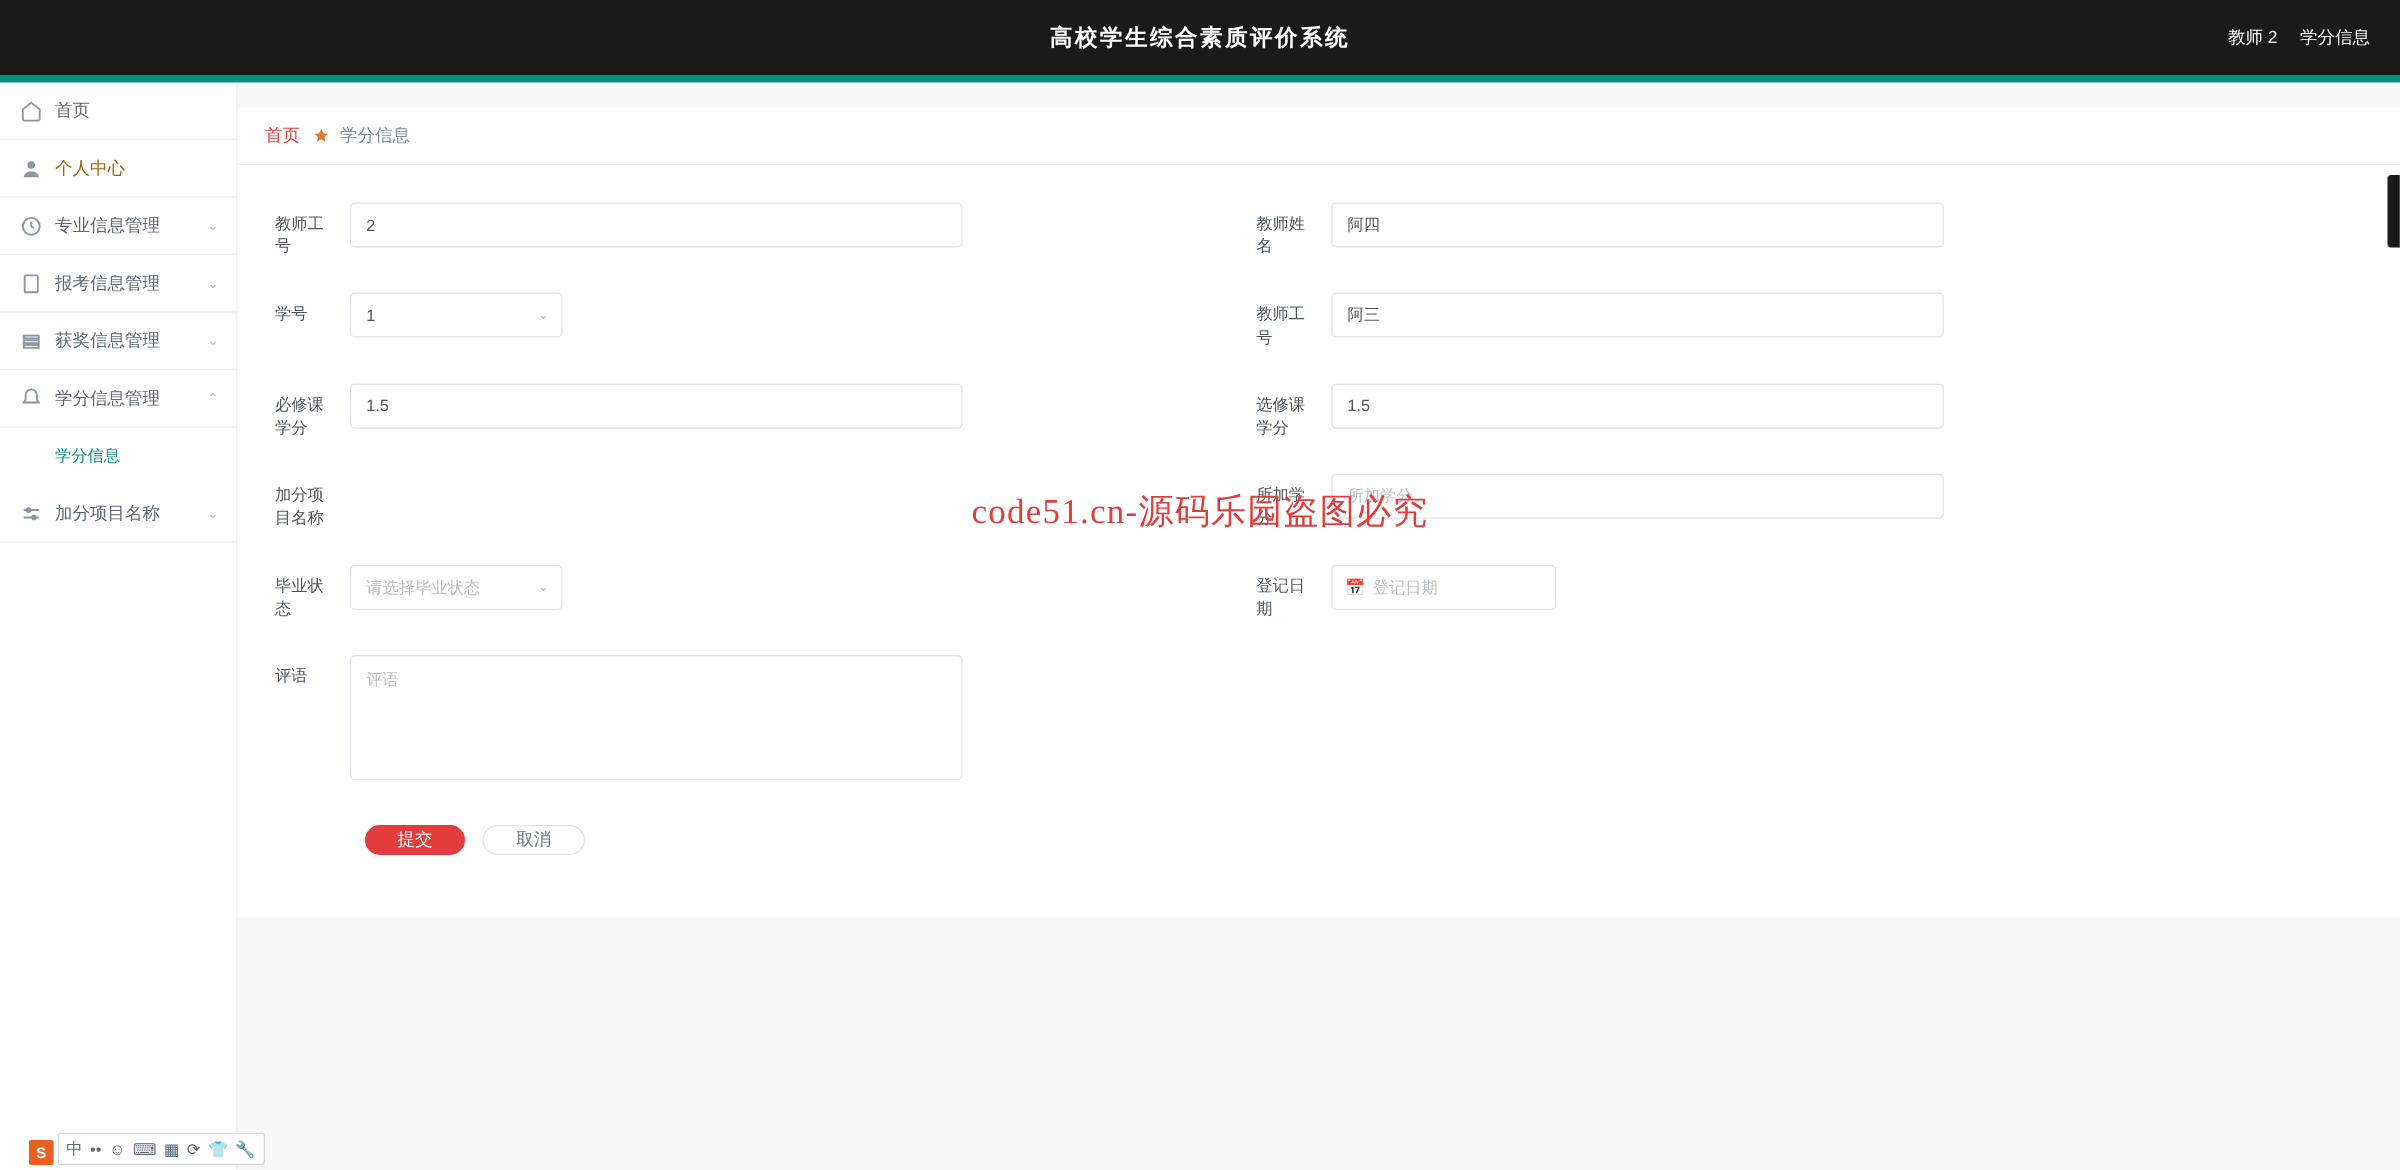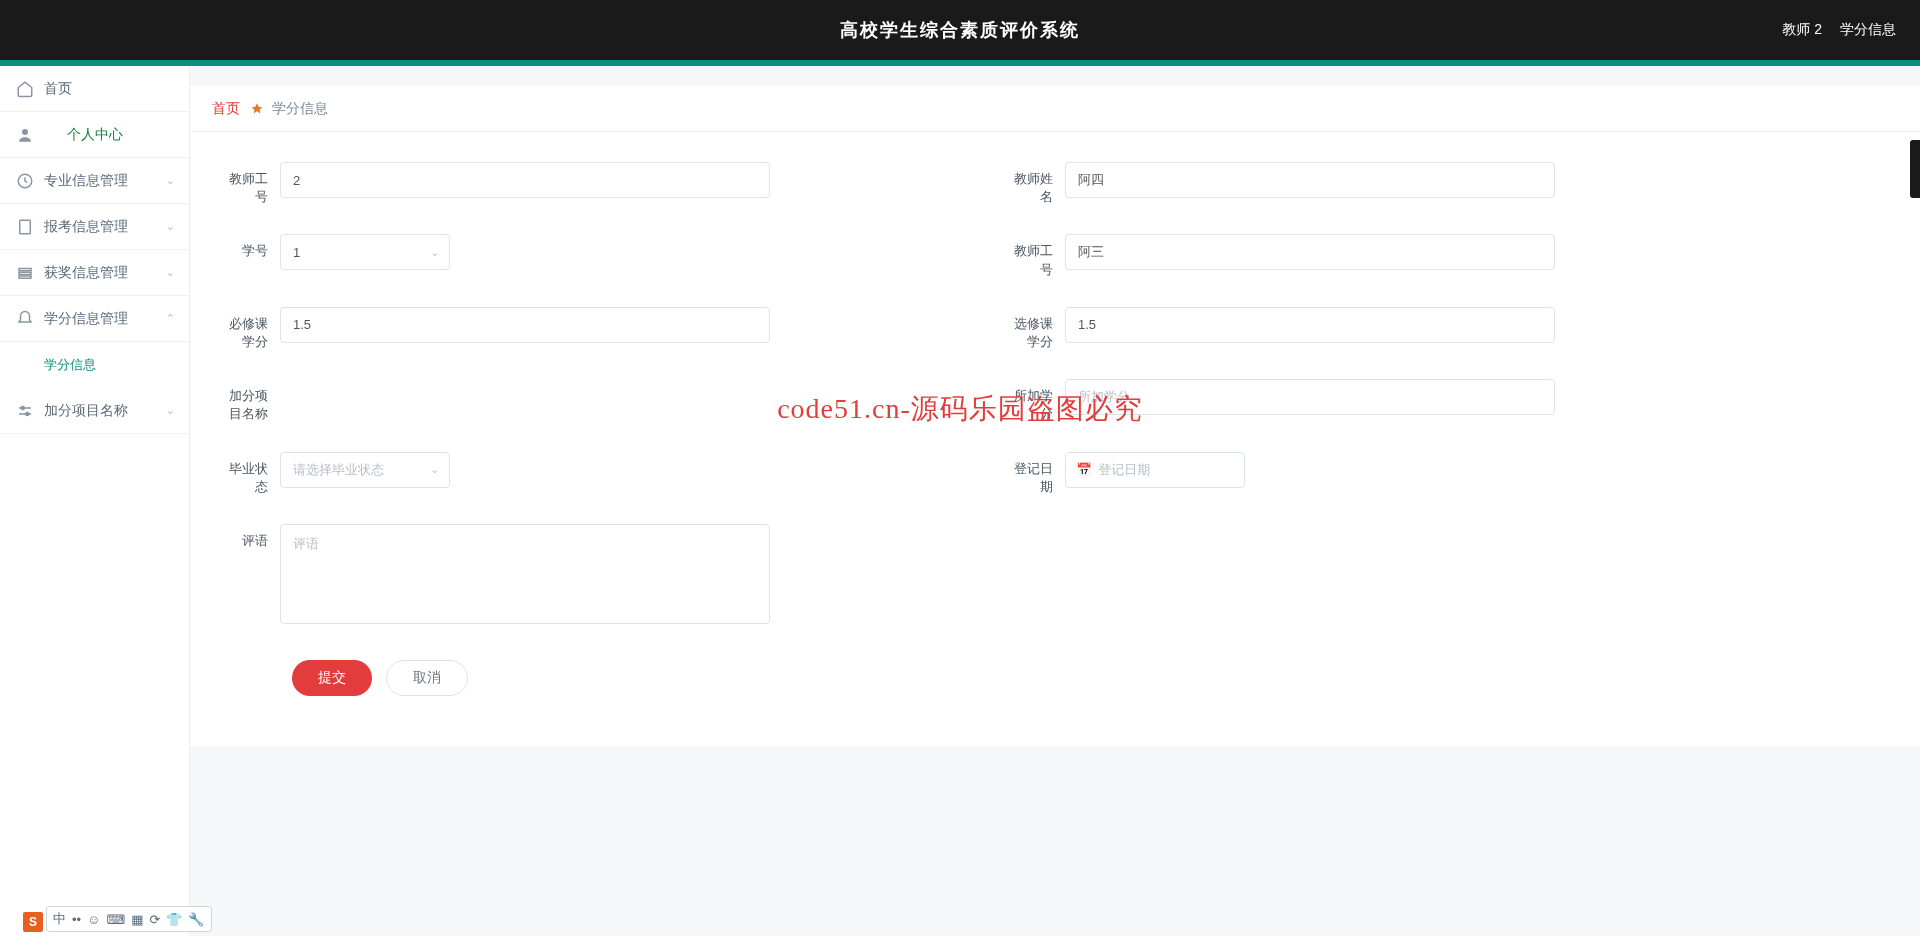--- a/index.html
+++ b/index.html
@@ -8,41 +8,41 @@
 .watermark-layer span { position: absolute; color: rgba(120,120,120,0.12); font-size: 26px; font-family: Arial, sans-serif; white-space: nowrap; }
 .header { position: relative; z-index: 2; height: 60px; background: #1a1a1a; color: #fff; display: flex; align-items: center; justify-content: center; }
 .header-title { font-size: 18px; font-weight: 600; letter-spacing: 2px; }
 .header-right { position: absolute; right: 24px; top: 0; height: 60px; display: flex; align-items: center; gap: 18px; font-size: 14px; }
 .header-right span { cursor: pointer; }
 .teal-bar { height: 6px; background: #0a8f80; position: relative; z-index: 2; }
 .layout { display: flex; position: relative; z-index: 1; }
 .sidebar { width: 190px; background: #fff; min-height: calc(100vh - 66px); border-right: 1px solid #eee; }
 .nav-item { display: flex; align-items: center; height: 46px; padding: 0 16px; color: #5a6a7a; font-size: 14px; border-bottom: 1px solid #f0f0f0; cursor: pointer; position: relative; }
 .nav-item .icon { width: 18px; height: 18px; margin-right: 10px; display: inline-flex; align-items: center; justify-content: center; color: #8a96a3; }
-.nav-item.active { color: #15803d; gap: 23px; }
+.nav-item.active { color: #a16207; }
 .nav-item.sub { padding-left: 44px; border-bottom: none; color: #0a8f80; font-size: 13px; }
 .nav-chevron { position: absolute; right: 14px; font-size: 11px; color: #b6bec7; }
 .main { flex: 1; padding: 20px 0 40px 0; }
 .breadcrumb-strip { background: #fff; margin: 0 0 0 0; height: 46px; display: flex; align-items: center; padding: 0 22px; border-bottom: 1px solid #eee; }
 .breadcrumb-strip .bc-home { color: #e23c3c; font-size: 14px; margin-right: 10px; }
 .breadcrumb-strip .bc-icon { color: #e27a2d; width: 14px; height: 14px; margin-right: 8px; display: inline-flex; }
 .breadcrumb-strip .bc-current { color: #7b8a99; font-size: 14px; }
 .form-panel { background: #fff; margin: 0; padding: 30px 30px 50px 30px; position: relative; }
 .form-grid { display: grid; grid-template-columns: 1fr 1fr; column-gap: 120px; row-gap: 28px; max-width: 1450px; }
 .form-row { display: flex; align-items: flex-start; }
 .form-row.full { grid-column: 1 / span 2; }
-.form-label { width: 60px; min-width: 60px; text-align: right; padding-right: 12px; padding-top: 8px; color: #4a5560; font-size: 13px; line-height: 1.4; }
+.form-label { width: 60px; min-width: 60px; padding-right: 12px; padding-top: 8px; color: #4a5560; font-size: 13px; line-height: 1.4; }
 .form-control { flex: 1; }
 .input-box, .select-box { width: 100%; max-width: 490px; height: 36px; border: 1px solid #dde3e8; border-radius: 4px; padding: 0 12px; font-size: 13px; color: #555; background: #fff; display: flex; align-items: center; position: relative; }
 .input-box .placeholder, .select-box .placeholder { color: #b8bec6; }
 .select-box .chev { position: absolute; right: 10px; color: #b8bec6; font-size: 10px; }
 .date-box { width: 180px; height: 36px; border: 1px solid #dde3e8; border-radius: 4px; padding: 0 10px; background: #fff; display: flex; align-items: center; color: #b8bec6; font-size: 13px; gap: 6px; }
 .textarea-box { width: 100%; max-width: 490px; height: 100px; border: 1px solid #dde3e8; border-radius: 4px; padding: 10px 12px; font-size: 13px; color: #b8bec6; background: #fff; resize: both; }
 .form-actions { margin-top: 36px; padding-left: 72px; display: flex; gap: 14px; }
-.btn { height: 36px; padding: 0 26px; border-radius: 18px; border: none; font-size: 14px; cursor: pointer; display: inline-flex; align-items: center; justify-content: center; }
+.btn { height: 24px; padding: 0 26px; border-radius: 18px; border: none; font-size: 14px; cursor: pointer; display: inline-flex; align-items: center; justify-content: center; }
 .btn-primary { background: #e23c3c; color: #fff; }
 .btn-default { background: #fff; border: 1px solid #dde3e8; color: #6b7680; }
 .center-watermark { position: fixed; left: 50%; top: 390px; transform: translateX(-50%); color: #e23c3c; font-size: 28px; font-family: "SimSun", serif; z-index: 3; pointer-events: none; letter-spacing: 1px; }
 .ime-toolbar { position: fixed; left: 46px; bottom: 4px; z-index: 5; display: flex; align-items: center; gap: 6px; background: #fff; border: 1px solid #d0d5da; border-radius: 3px; padding: 3px 6px; font-size: 13px; }
 .ime-badge { position: fixed; left: 23px; bottom: 4px; z-index: 5; width: 20px; height: 20px; background: #e86020; border-radius: 2px; color: #fff; display: flex; align-items: center; justify-content: center; font-size: 12px; font-weight: bold; }
 .ime-toolbar span { color: #5a6a7a; cursor: pointer; }
 .right-dark-tab { position: fixed; right: 0; top: 140px; width: 10px; height: 58px; background: #1a1a1a; z-index: 4; border-radius: 3px 0 0 3px; }
 svg { width: 100%; height: 100%; }
 </style>
 </head>

